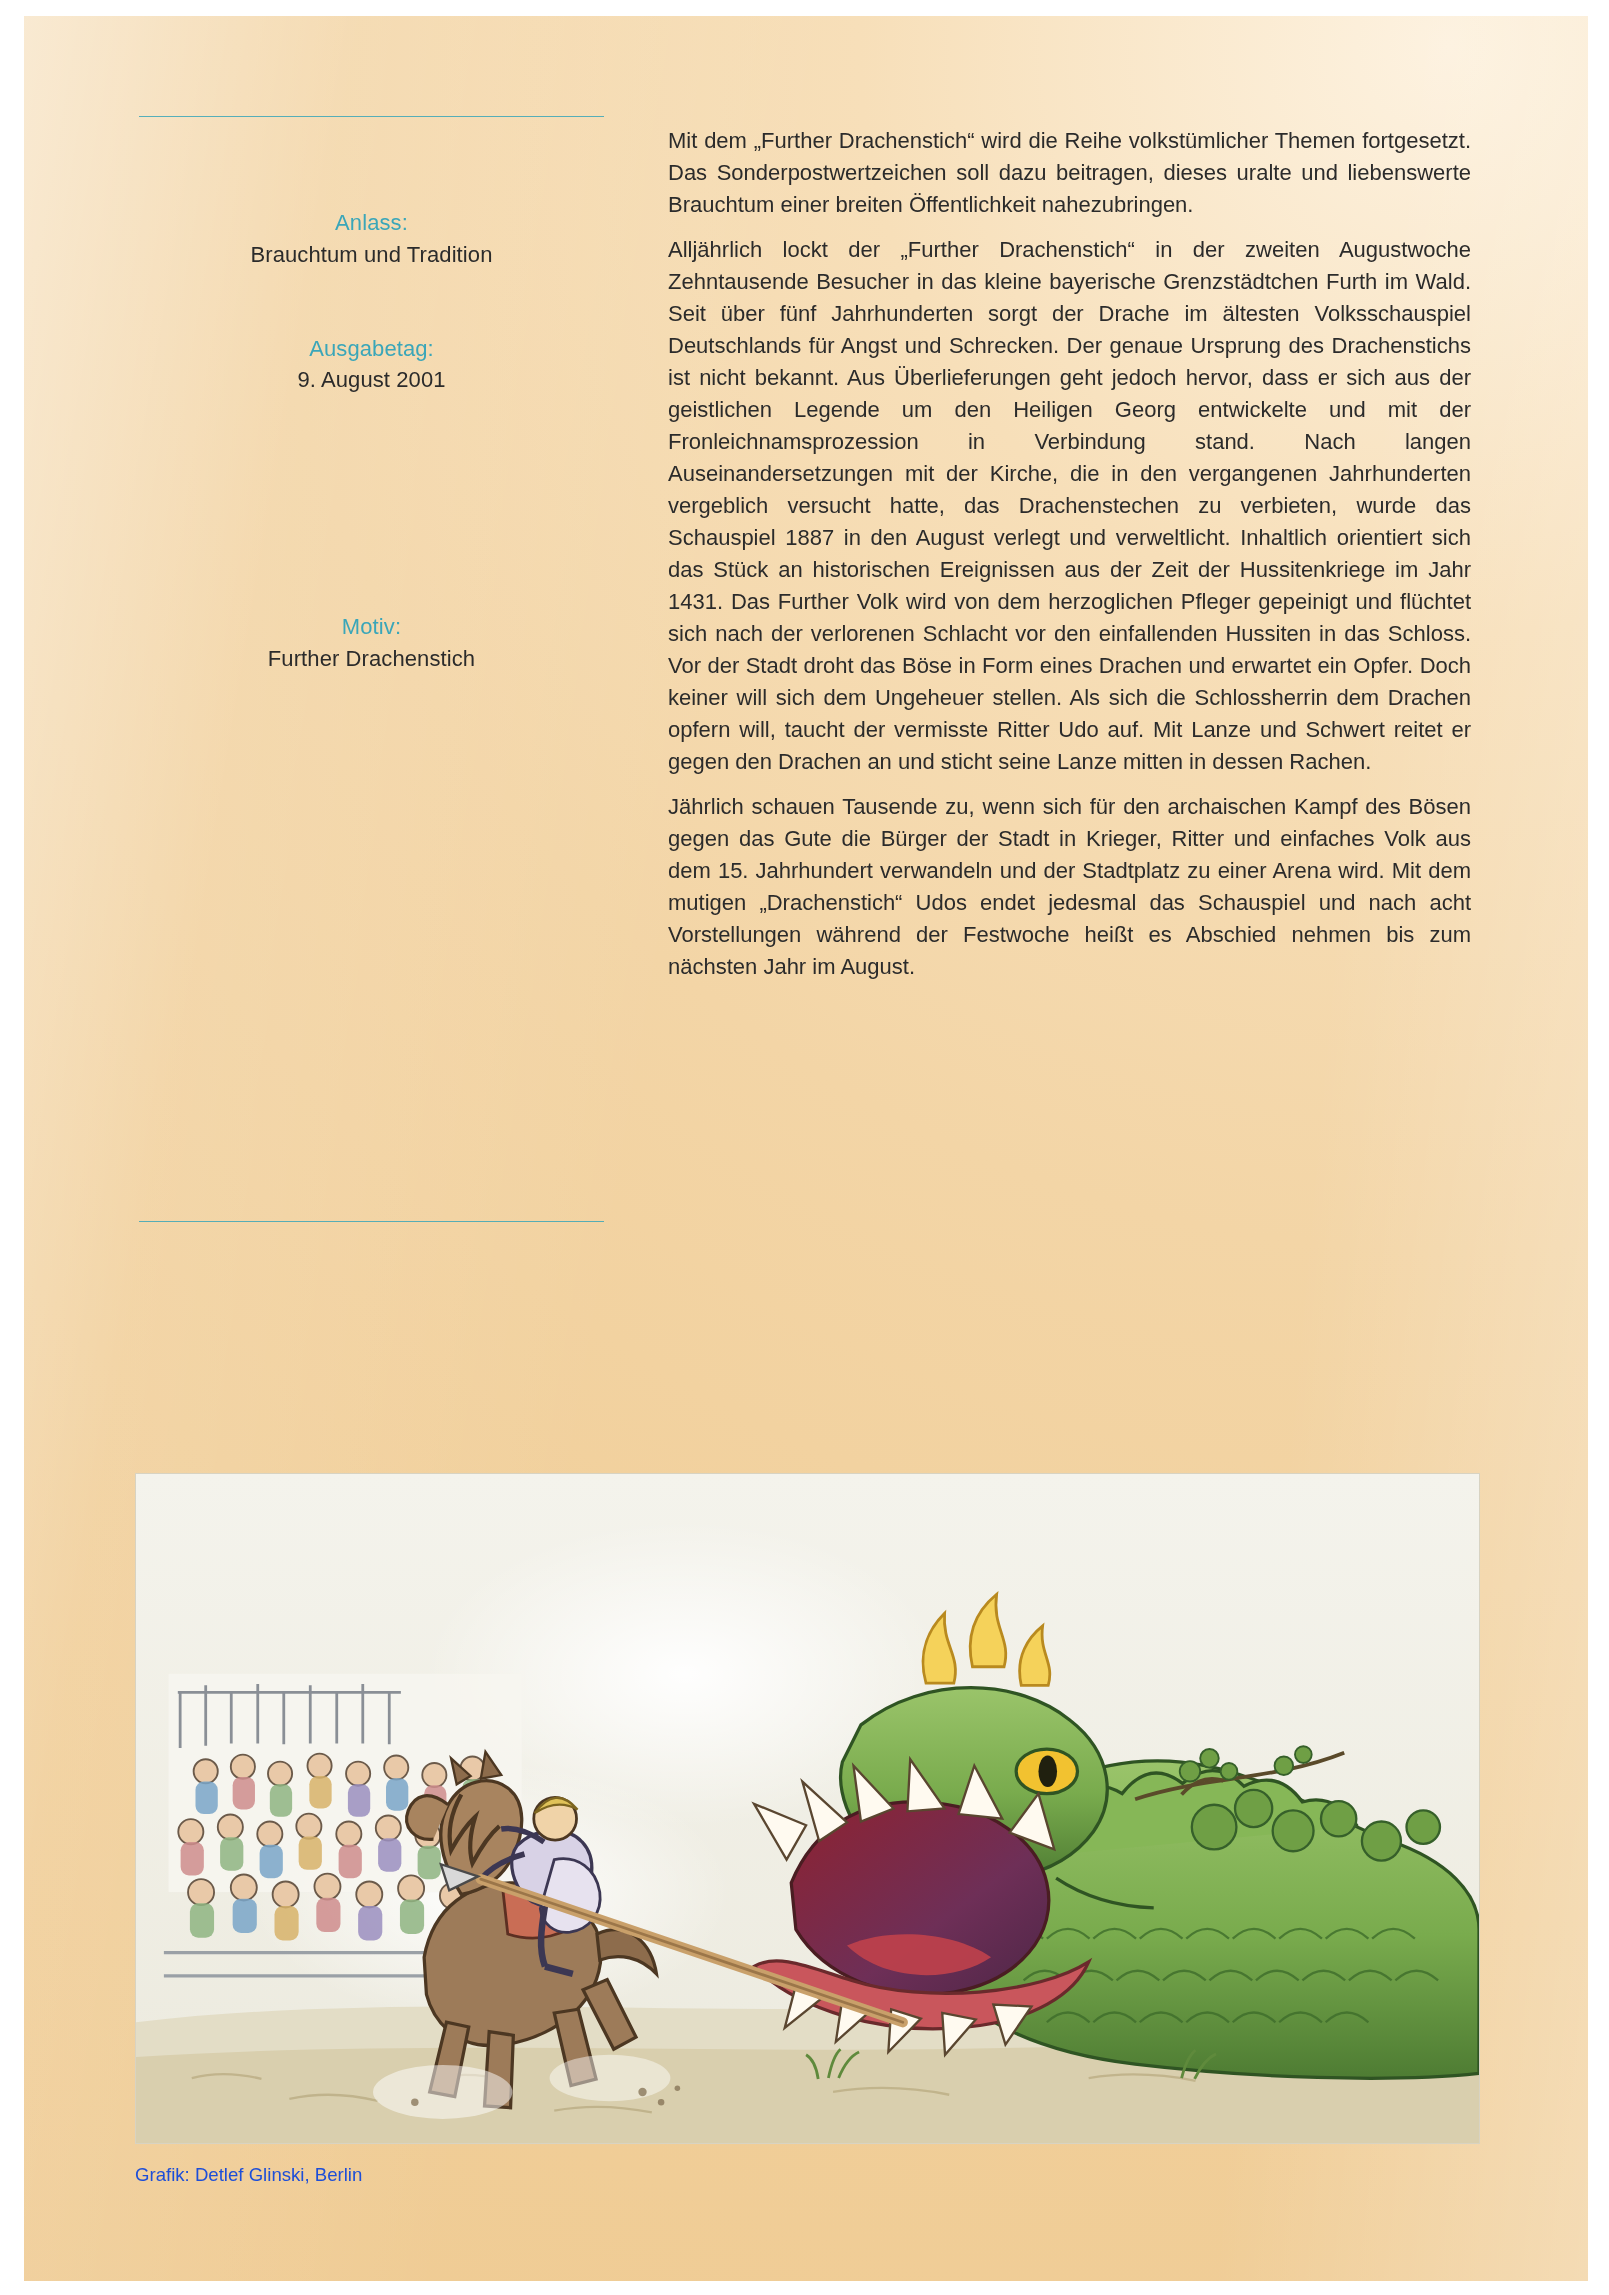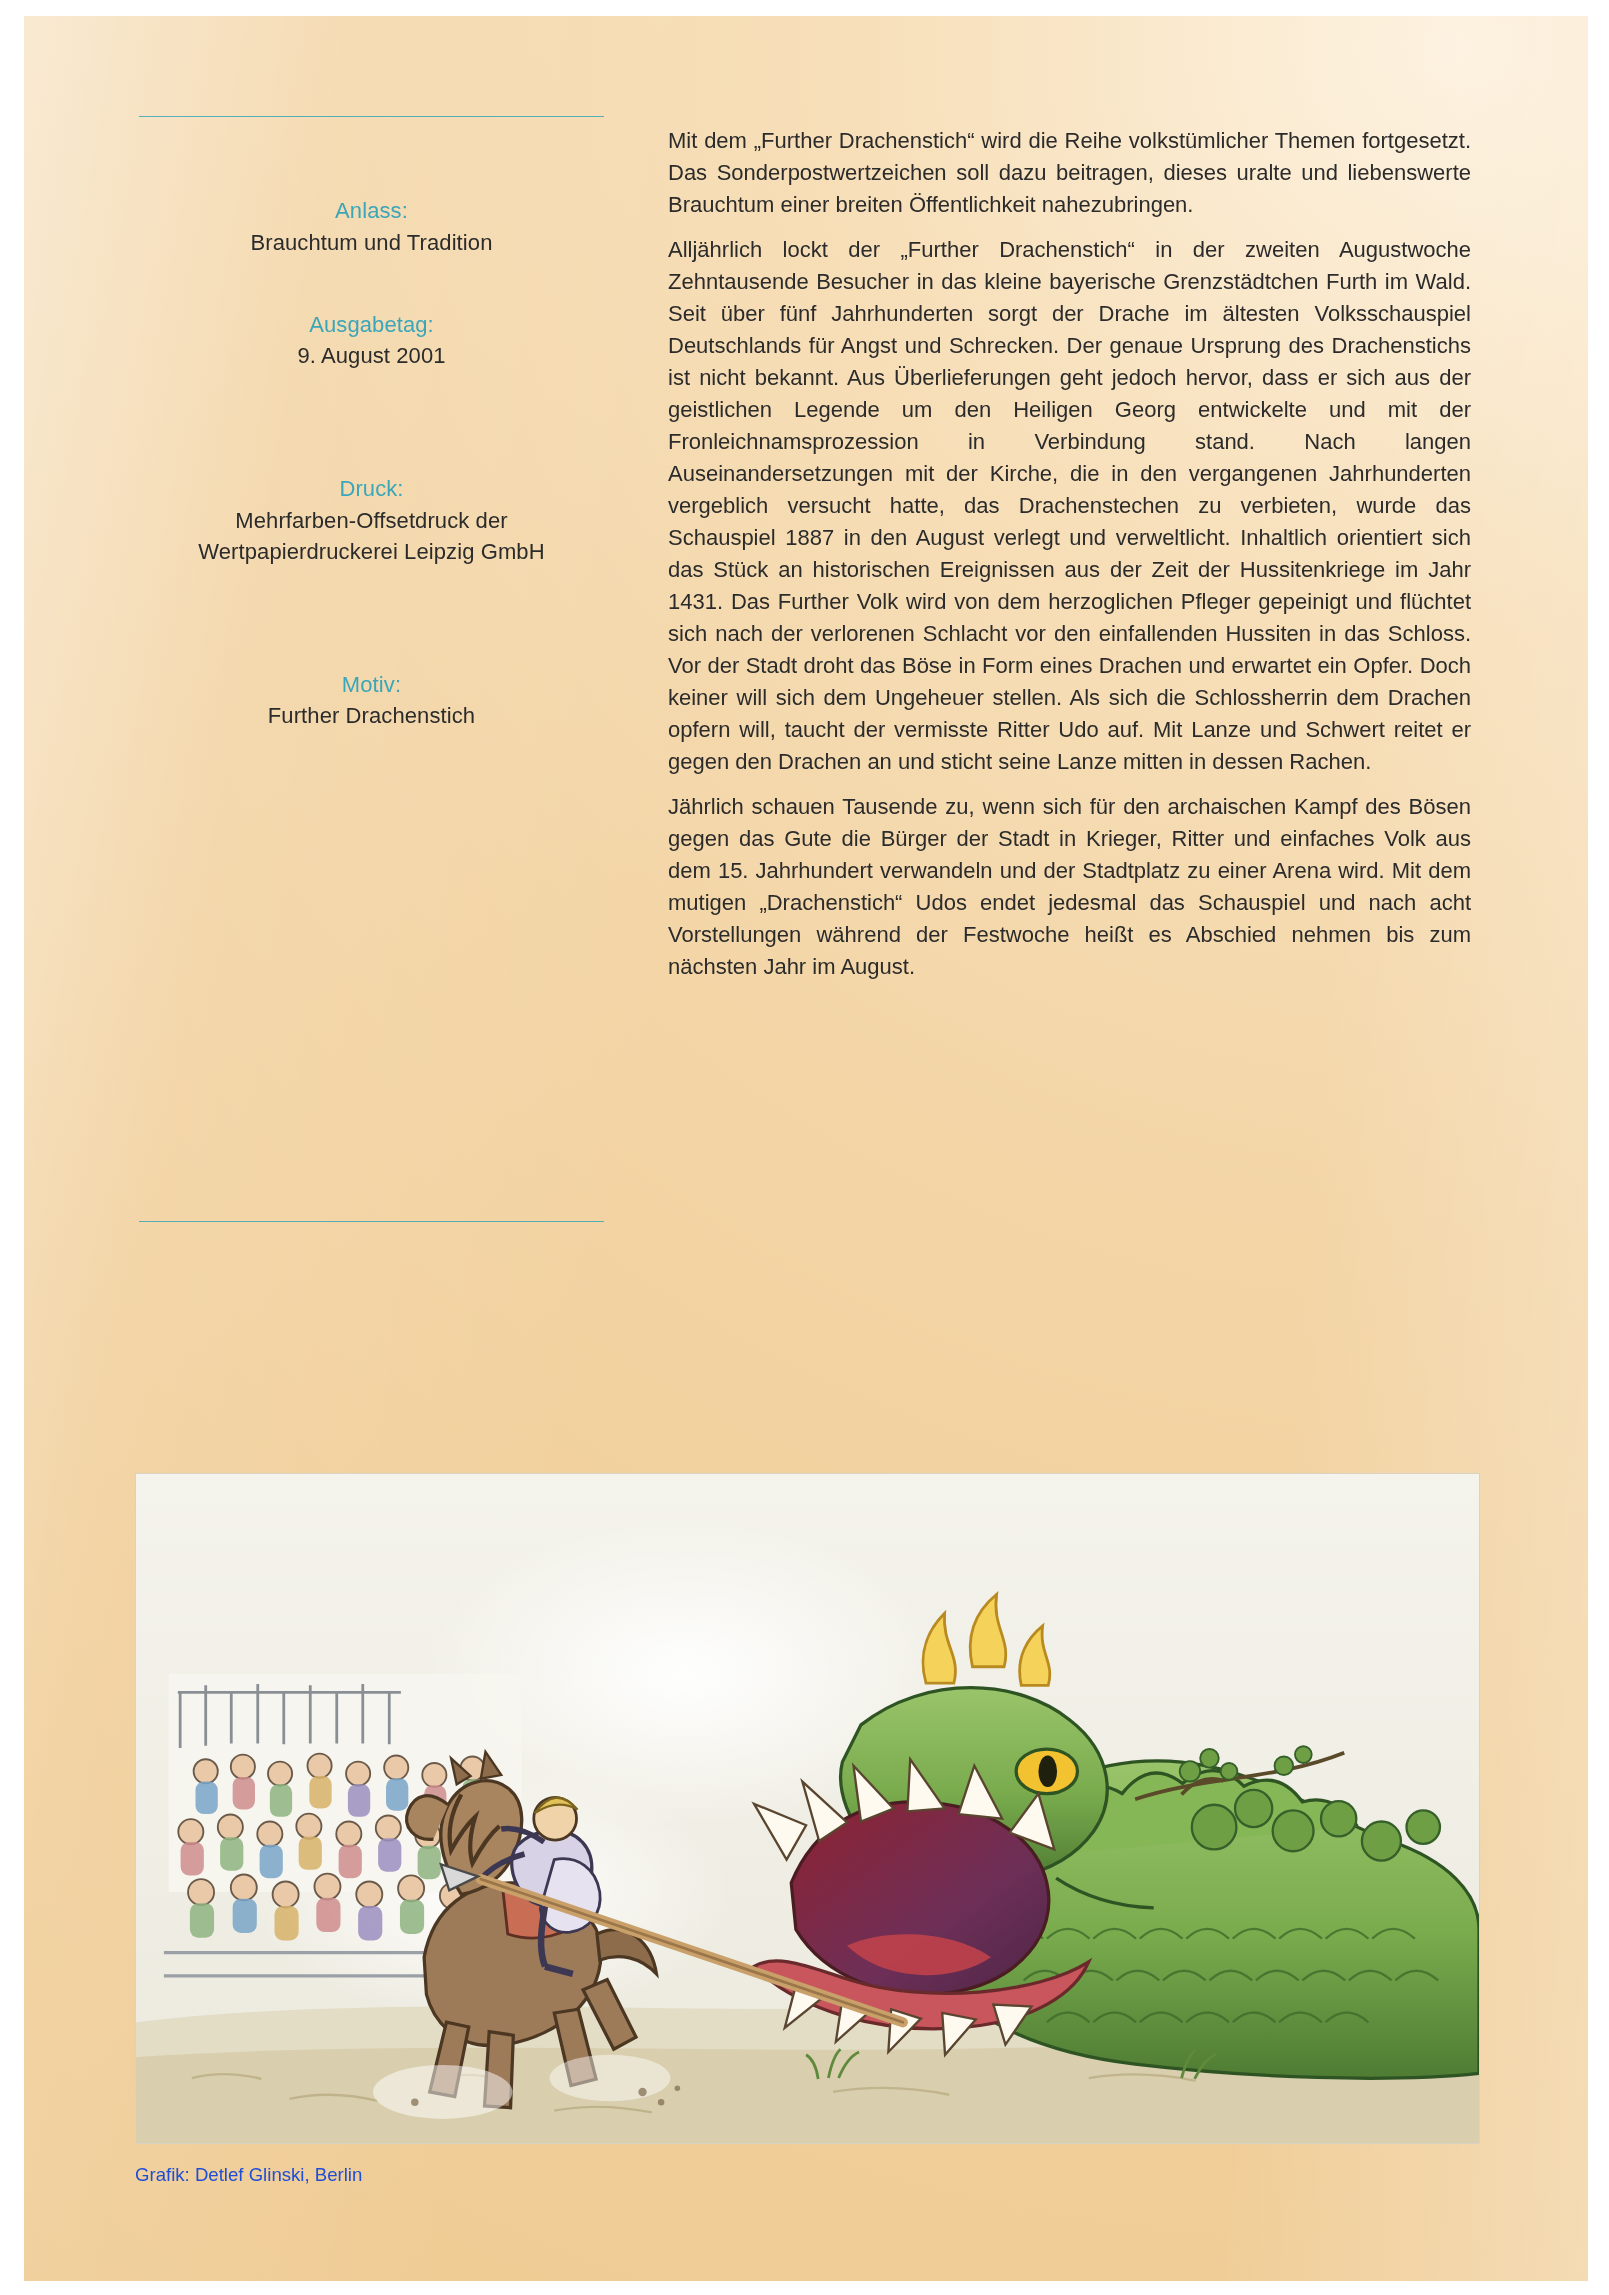--- a/index.html
+++ b/index.html
@@ -53,21 +53,21 @@
     height: 1.4px;
     background: #3aa6b9;
     opacity: .85;
   }
   .rule.bottom {
     position: absolute;
     left: 139px;
     top: 1221px;
     width: 465px;
   }
-  .info-block { margin-top: 0; }
+  .info-block { margin-top: 12px; }
   .info-label {
     color: #3aa6b9;
     font-size: 22px;
     line-height: 1.42;
     letter-spacing: 0.1px;
   }
   .info-value {
     color: #2b2b2b;
     font-size: 22px;
     line-height: 1.42;
@@ -134,24 +134,20 @@
 
   <div class="sp-2"></div>
   <div class="info-block">
     <div class="info-label">Ausgabetag:</div>
     <div class="info-value">9. August 2001</div>
   </div>
 
   <div class="sp-3"></div>
 
   <div class="sp-4"></div>
-  <div class="info-block">
-    <div class="info-label">Druck:</div>
-    <div class="info-value">Mehrfarben-Offsetdruck der Wertpapierdruckerei Leipzig GmbH</div>
-  </div>
 
   <div class="sp-5"></div>
 
   <div class="sp-6"></div>
   <div class="info-block">
     <div class="info-label">Motiv:</div>
     <div class="info-value">Further Drachenstich</div>
   </div>
 </div>
 <div class="rule bottom"></div>

